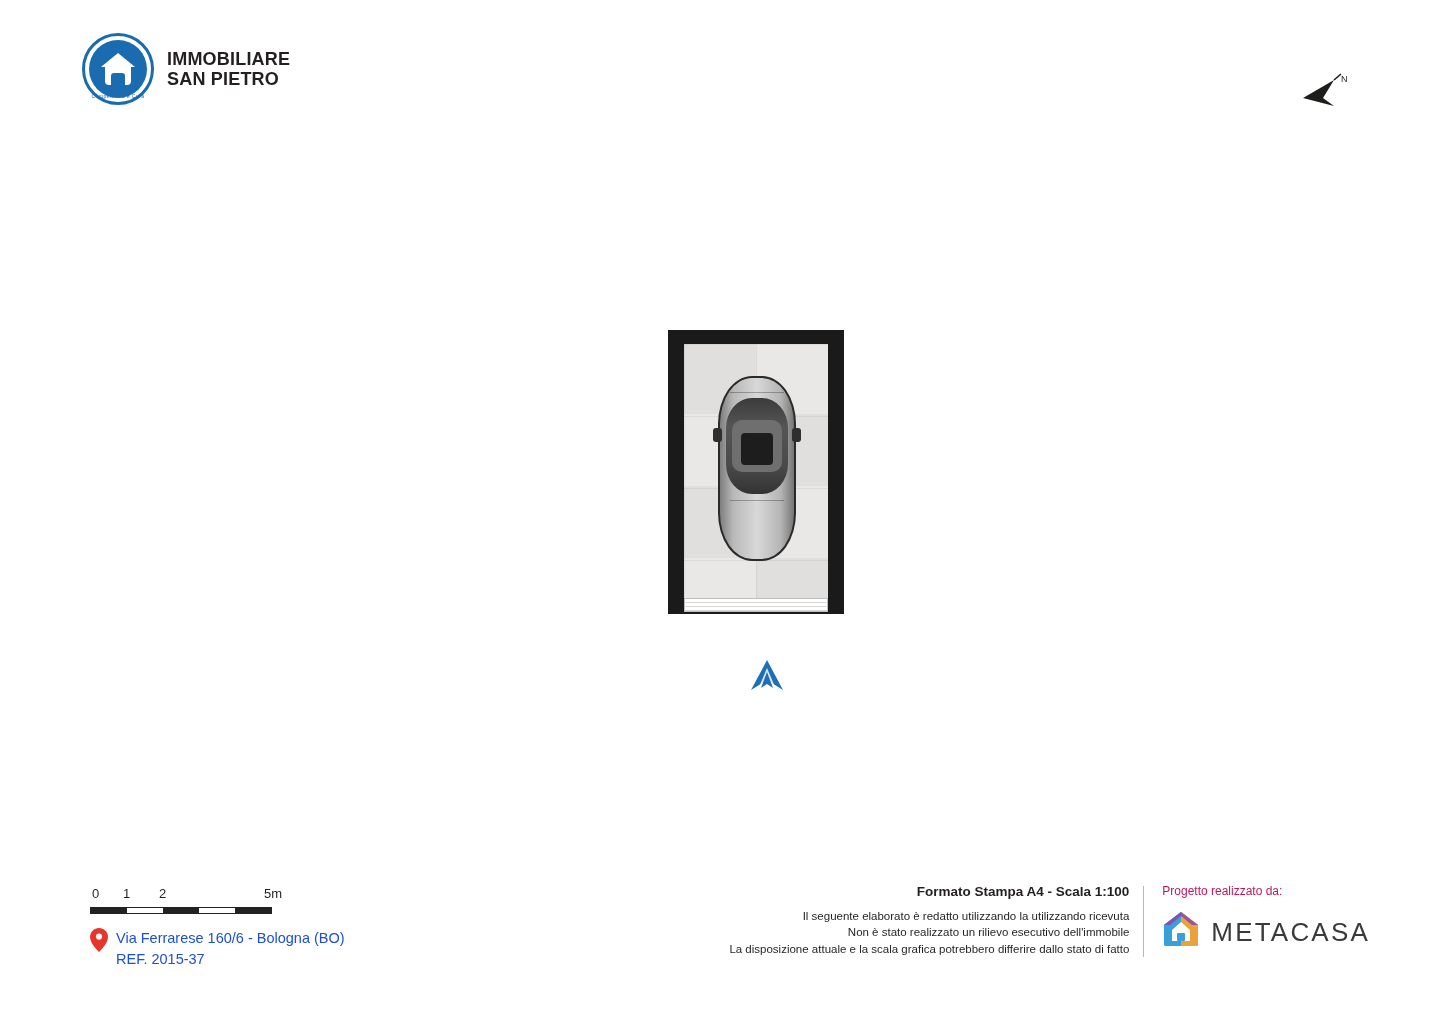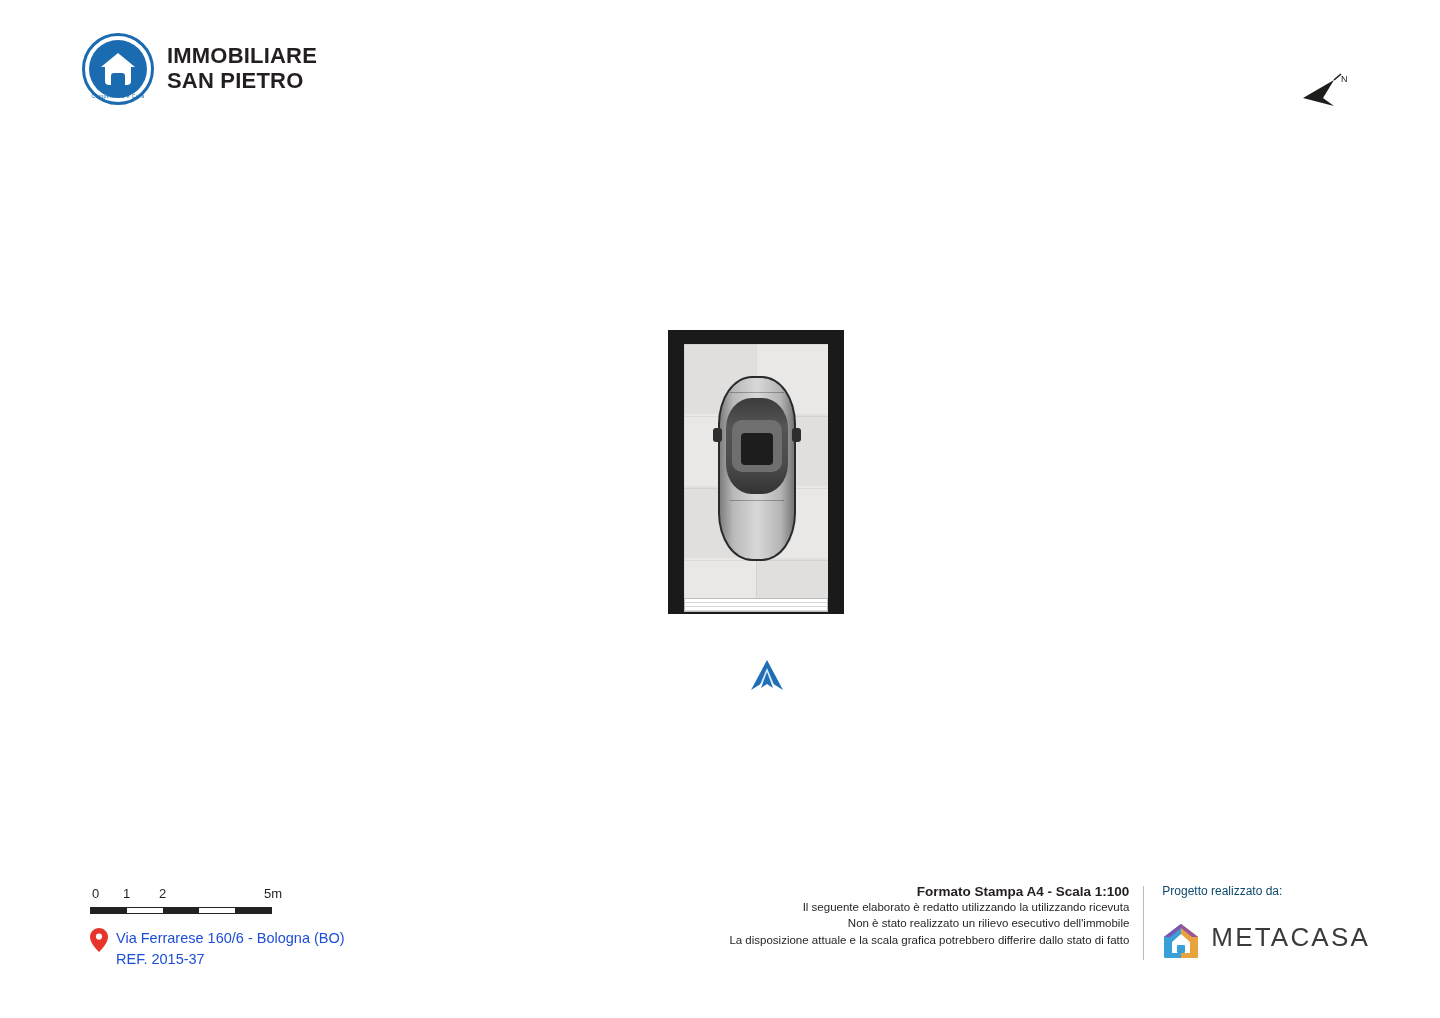--- a/index.html
+++ b/index.html
@@ -90,21 +90,21 @@
     font-size: 5.2px;
     letter-spacing: .4px;
     color: #1b6bb0;
     white-space: nowrap;
   }
   #logo-text {
     margin-left: 13px;
     line-height: 1.12;
   }
   #logo-text .l1, #logo-text .l2 {
-    font-size: 22px;
+    font-size: 18px;
     font-weight: bold;
     letter-spacing: .2px;
     color: #231f20;
   }
 
   
   #north-arrow {
     position: absolute;
     left: 1300px;
     top: 72px;
@@ -304,43 +304,44 @@
   }
   #footer-notes {
     width: 460px;
     text-align: right;
     padding-right: 14px;
   }
   #footer-notes .print-format {
     font-size: 13.5px;
     font-weight: bold;
     color: #231f20;
+    margin-bottom: 9px;
   }
   #footer-notes .disclaimer {
     font-size: 11.5px;
     line-height: 1.42;
     color: #231f20;
   }
   #footer-divider {
     width: 1px;
     align-self: stretch;
     background: #b9b9b9;
     margin-top: 2px;
   }
   #footer-credit {
     padding-left: 18px;
   }
   #footer-credit .credit-label {
     font-size: 12px;
-    color: #0c4a6e;
-    margin-bottom: 24px;
+    color: #be185d;
+    margin-bottom: 12px;
   }
   #metacasa {
     display: flex;
-    align-items: flex-start;
+    align-items: flex-end;
   }
   #metacasa-mark {
     width: 38px;
     height: 38px;
     flex: 0 0 auto;
   }
   #metacasa-word {
     margin-left: 11px;
     font-size: 26px;
     letter-spacing: 2.2px;

